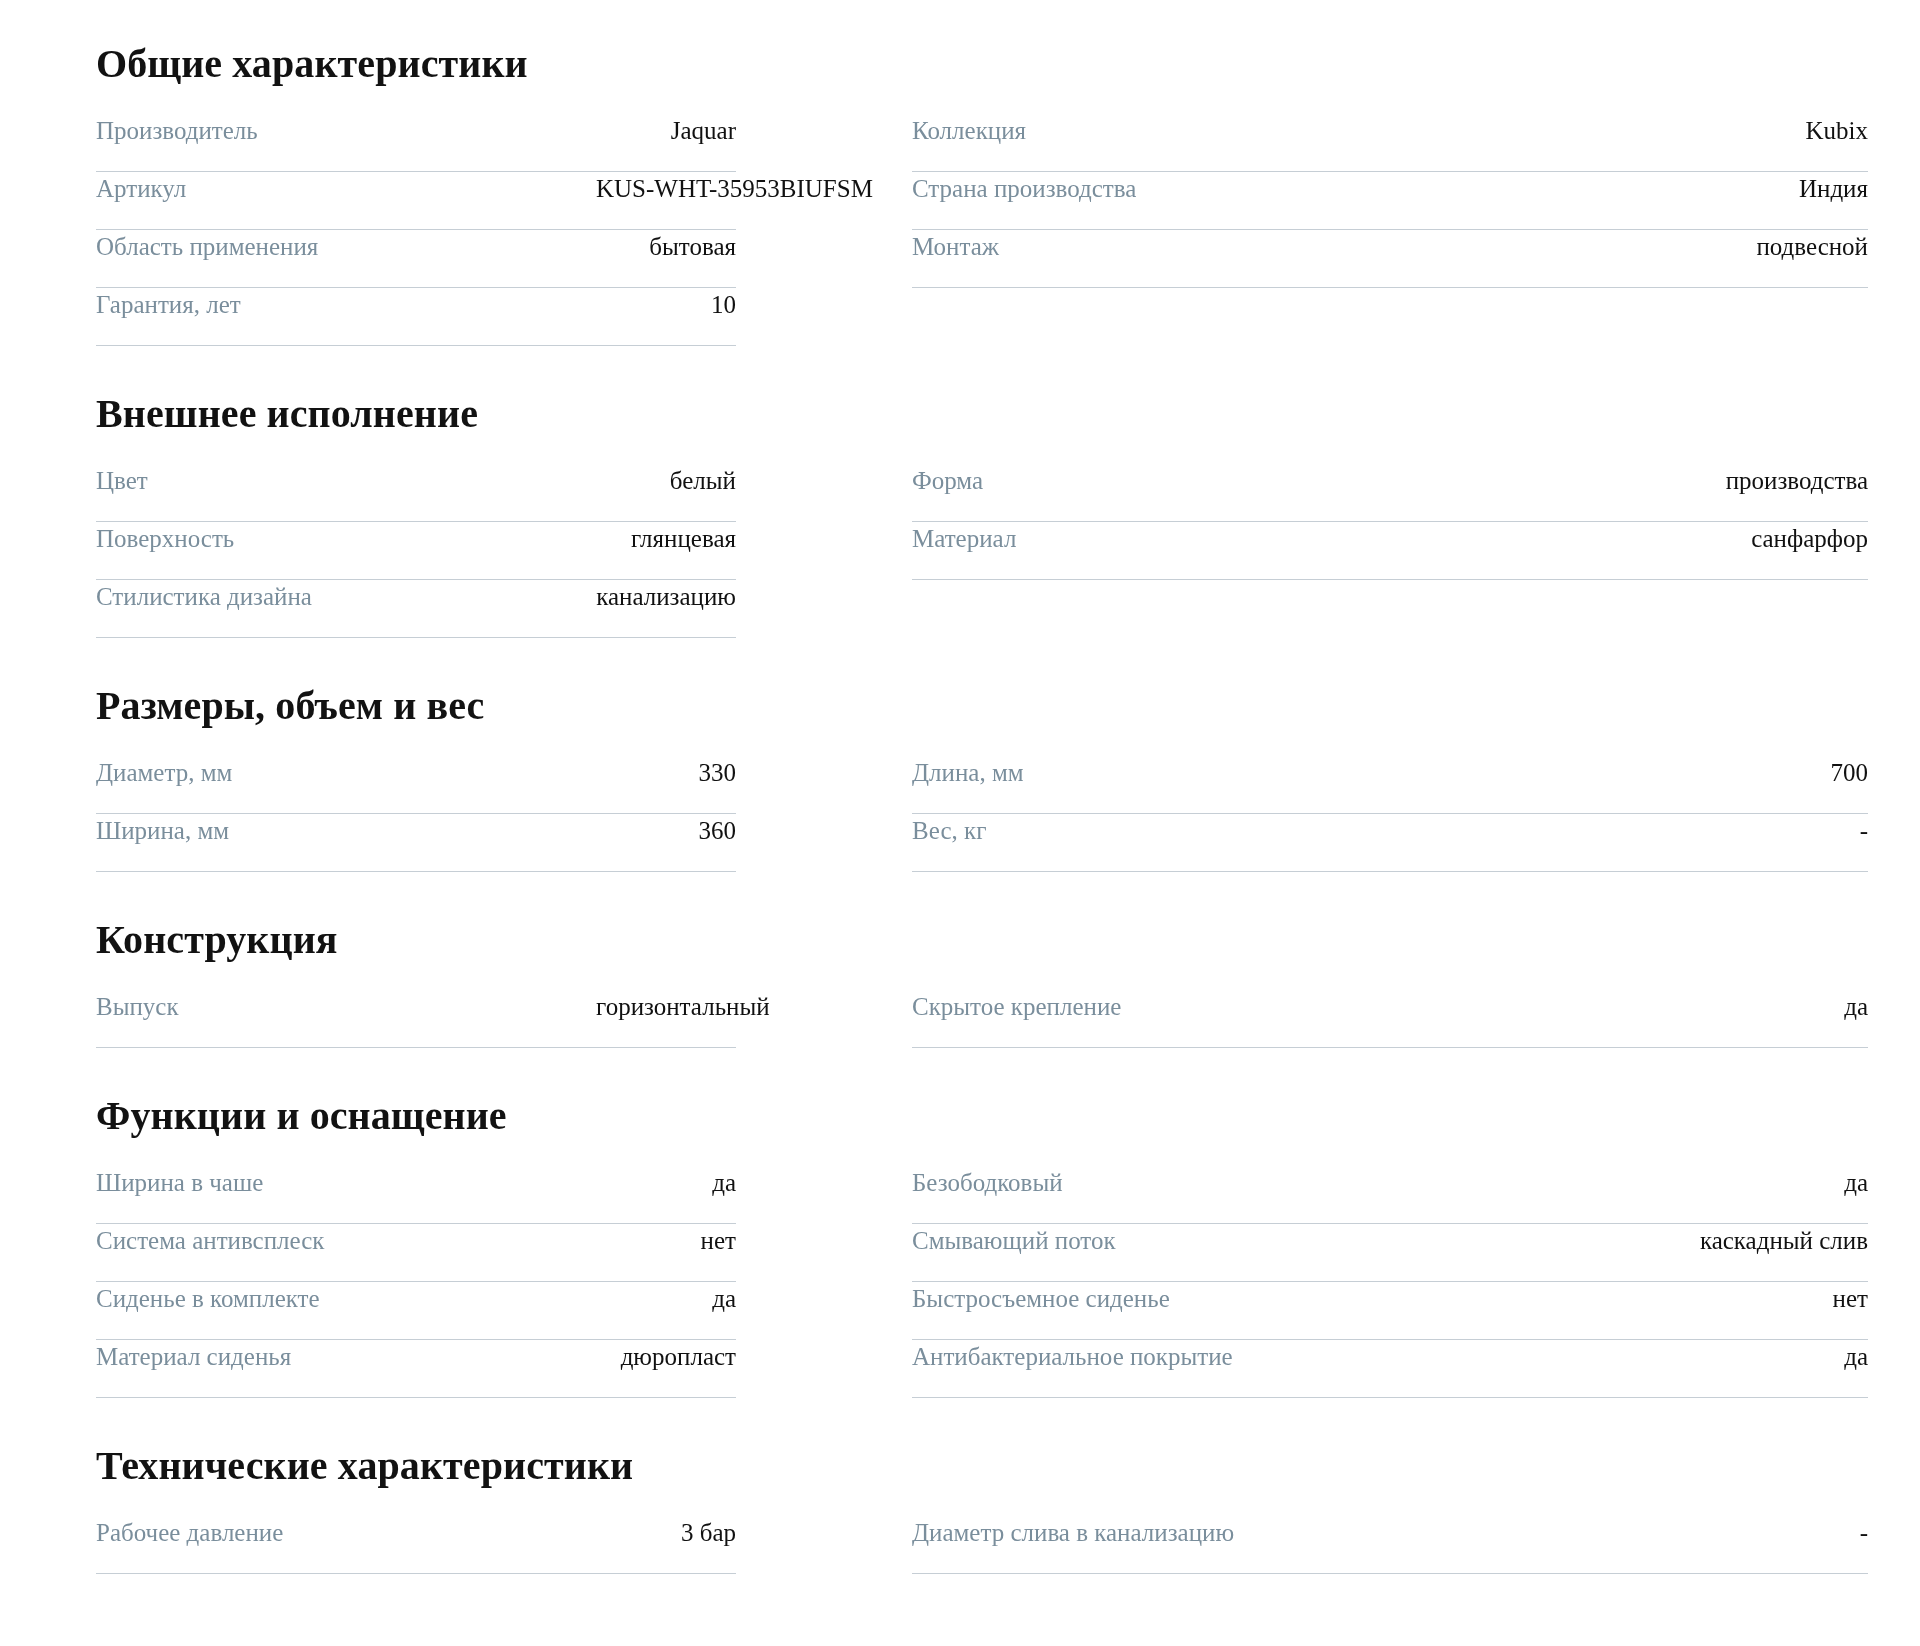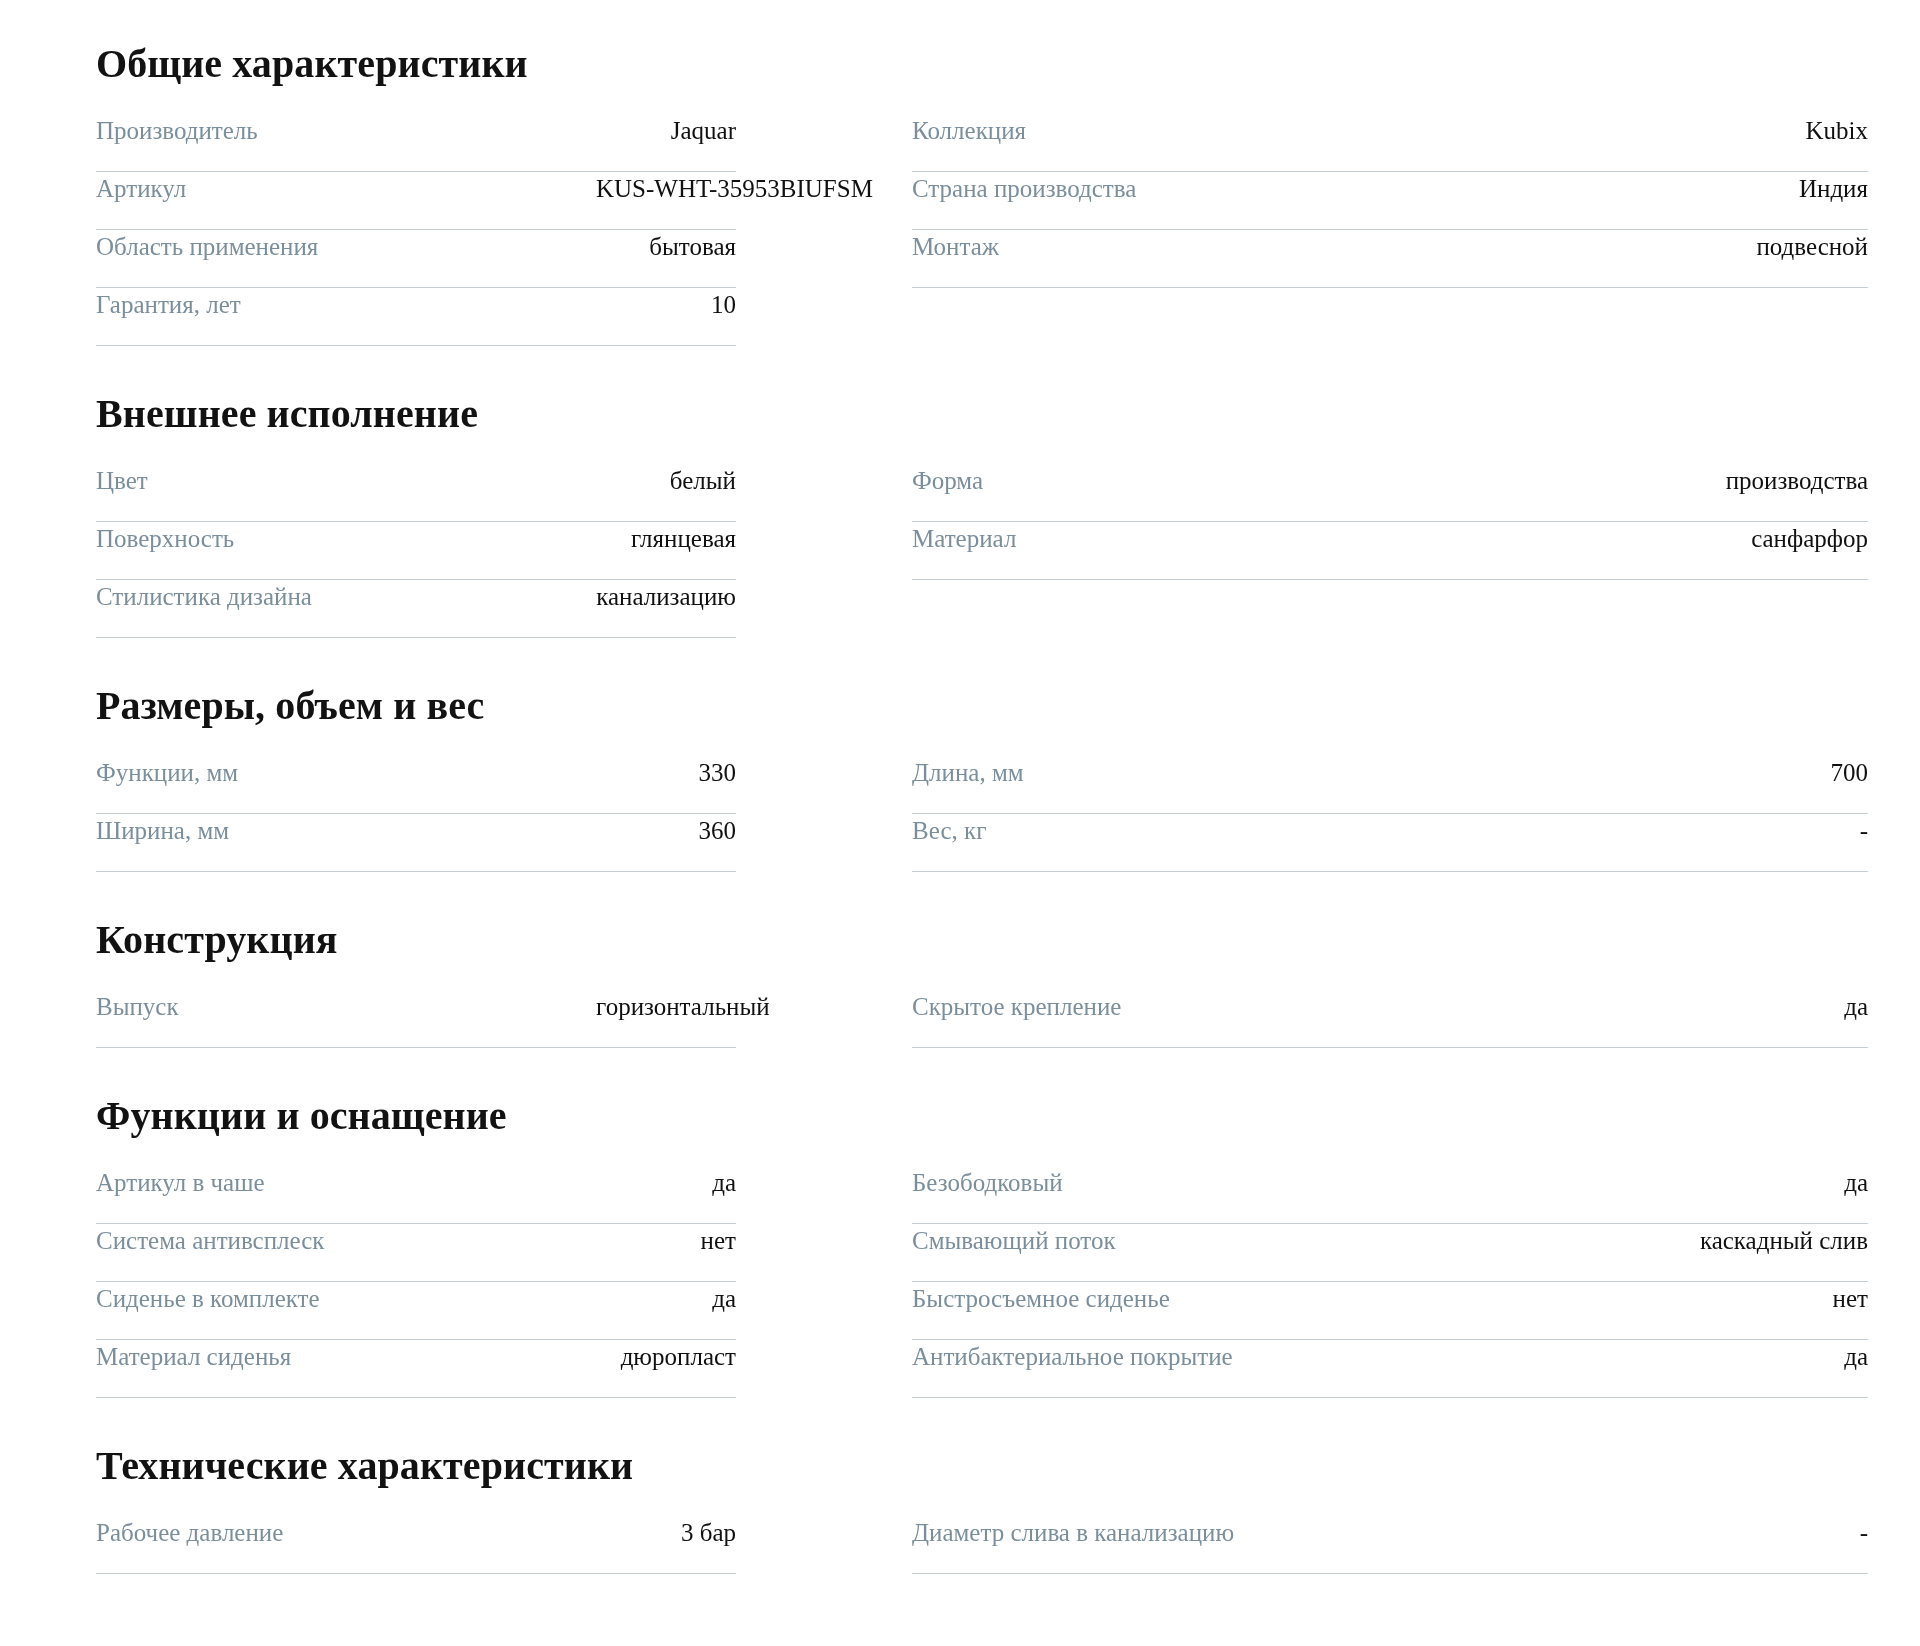--- a/index.html
+++ b/index.html
@@ -161,21 +161,21 @@
           </div>
         </div>
       </div>
       <div class="section-gap"></div>
     </div>
     <div class="spec-section">
       <h2 class="section-title">Размеры, объем и вес</h2>
       <div class="rows-grid">
         <div class="col left">
           <div class="spec-row">
-            <div class="spec-label">Функции, мм</div>
+            <div class="spec-label">Диаметр, мм</div>
             <div class="spec-value">330</div>
           </div>
           <div class="spec-row">
             <div class="spec-label">Ширина, мм</div>
             <div class="spec-value">360</div>
           </div>
         </div>
         <div></div>
         <div class="col right">
           <div class="spec-row">
@@ -207,21 +207,21 @@
           </div>
         </div>
       </div>
       <div class="section-gap"></div>
     </div>
     <div class="spec-section">
       <h2 class="section-title">Функции и оснащение</h2>
       <div class="rows-grid">
         <div class="col left">
           <div class="spec-row">
-            <div class="spec-label">Артикул в чаше</div>
+            <div class="spec-label">Ширина в чаше</div>
             <div class="spec-value">да</div>
           </div>
           <div class="spec-row">
             <div class="spec-label">Система антивсплеск</div>
             <div class="spec-value">нет</div>
           </div>
           <div class="spec-row">
             <div class="spec-label">Сиденье в комплекте</div>
             <div class="spec-value">да</div>
           </div>

